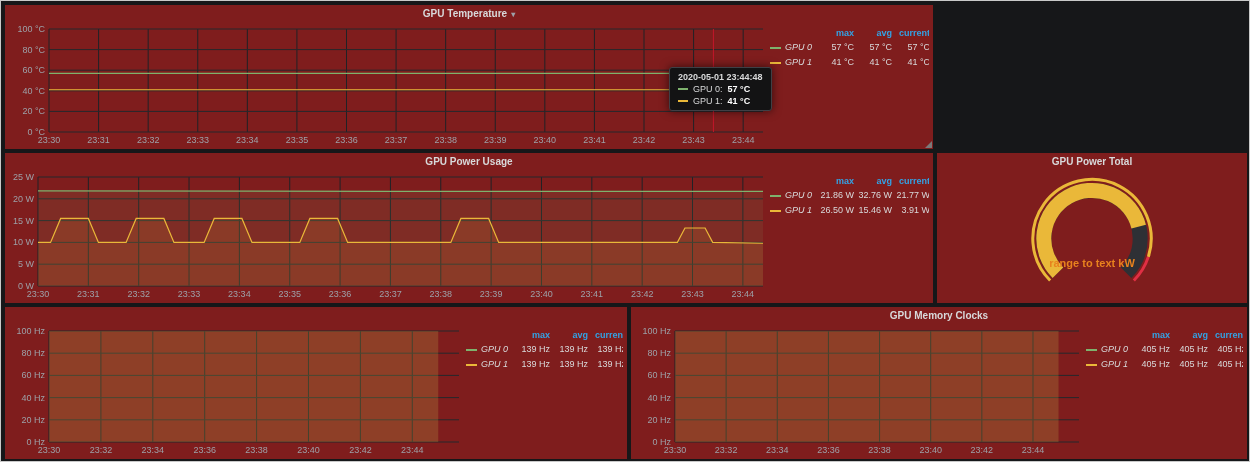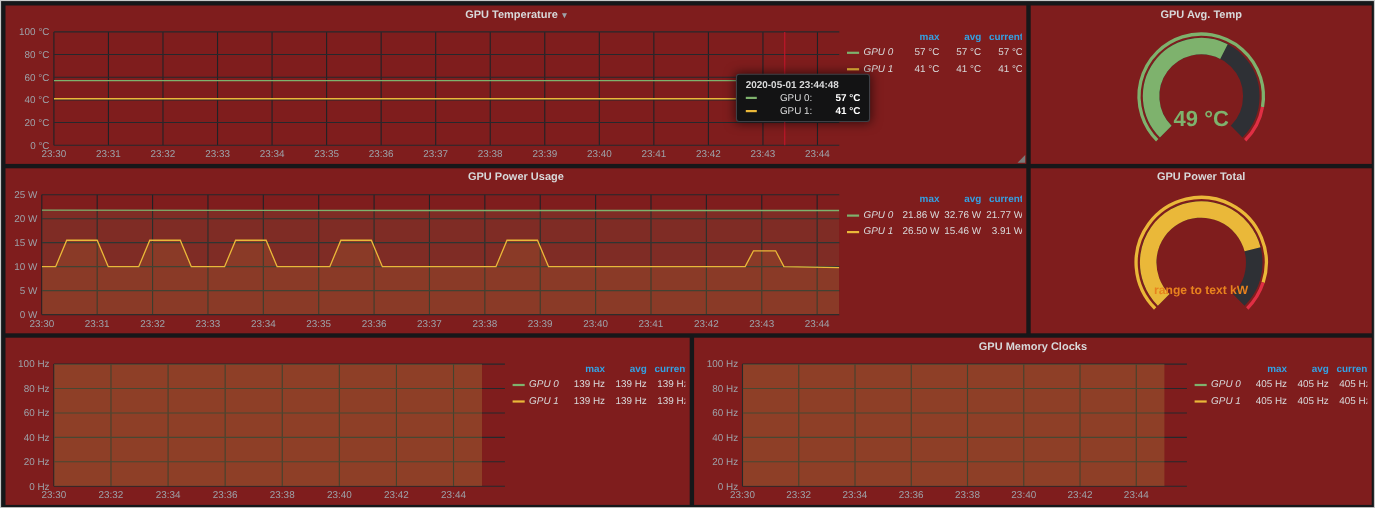--- a/index.html
+++ b/index.html
@@ -33,22 +33,22 @@
   .series-name{color:#d8d9da;white-space:nowrap;padding-right:6px;text-align:center;cursor:pointer;font-style:italic;}
   .legend-dash{display:inline-block;width:11px;height:2px;vertical-align:middle;margin-right:4px;}
 
   svg{font-family:"Liberation Sans",sans-serif;display:block;}
 
   .gauge{width:100%;height:100%;}
 
   .graph-tooltip{position:absolute;left:660px;top:44px;background:#131314;
     border:1px solid #3f4046;border-radius:3px;padding:4px 8px;font-size:9px;
     z-index:5;box-shadow:0 0 10px rgba(0,0,0,.6);white-space:nowrap;}
-  .tt-time{font-weight:700;color:#d8d9da;margin-bottom:2px;}
-  .tt-row{display:flex;align-items:center;gap:21px;margin-top:2px;}
+  .tt-time{font-weight:700;color:#d8d9da;margin-bottom:2px;text-align:center;}
+  .tt-row{display:flex;align-items:center;gap:5px;margin-top:2px;}
   .tt-dash{display:inline-block;width:10px;height:2px;}
   .tt-name{color:#d8d9da;}
   .tt-val{font-weight:700;color:#ffffff;}
 
   .resize-corner{position:absolute;right:1px;bottom:1px;width:0;height:0;
     border-left:7px solid transparent;border-bottom:7px solid #7a7a7a;cursor:nwse-resize;}
 </style>
 </head>
 <body>
 
@@ -149,36 +149,20 @@
                 <td class="stat-v">41 °C</td>
                 <td class="stat-v">41 °C</td>
               </tr>
             </tbody>
           </table>
         </div>
     </div>
     <div class="resize-corner"></div>
   </div>
 
-  <div class="panel p-avgtemp">
-    <div class="panel-title">
-      <span>GPU Avg. Temp</span>
-    </div>
-    <div class="panel-body">
-      <div class="gauge">
-          <svg width="302" height="124">
-            <path d="M118.78421504914088,96.6957849508591 A45.56,45.56 0 1 1 183.2157849508591,96.6957849508591" stroke="#2e3035" stroke-width="15" fill="none"></path>
-            <path d="M118.78421504914088,96.6957849508591 A45.56,45.56 0 0 1 171.68380716813374,23.885742757977965" stroke="#7eb26d" stroke-width="15" fill="none"></path>
-            <path d="M111.00604045608887,104.47395954391112 A56.56,56.56 0 1 1 206.71778348731402,74.20430991180342" stroke="#7eb26d" stroke-width="3" fill="none"></path>
-            <path d="M206.71778348731402,74.20430991180342 A56.56,56.56 0 0 1 190.99395954391113,104.47395954391112" stroke="#e02f44" stroke-width="3" fill="none"></path>
-            <text x="151" y="91.76" text-anchor="middle" fill="#7eb26d" font-size="20" font-weight="700">49 °C</text>
-          </svg>
-        </div>
-    </div>
-  </div>
 
   <div class="panel p-power">
     <div class="panel-title">
       <span>GPU Power Usage</span>
     </div>
     <div class="panel-body">
       <div class="chart chart-a">
           <svg width="760" height="130">
             <line x1="29" x2="29" y1="6" y2="115" stroke="#202226" stroke-width="1"></line>
             <text x="29" y="126" text-anchor="middle" fill="#9da1a8" font-size="9">23:30</text>

